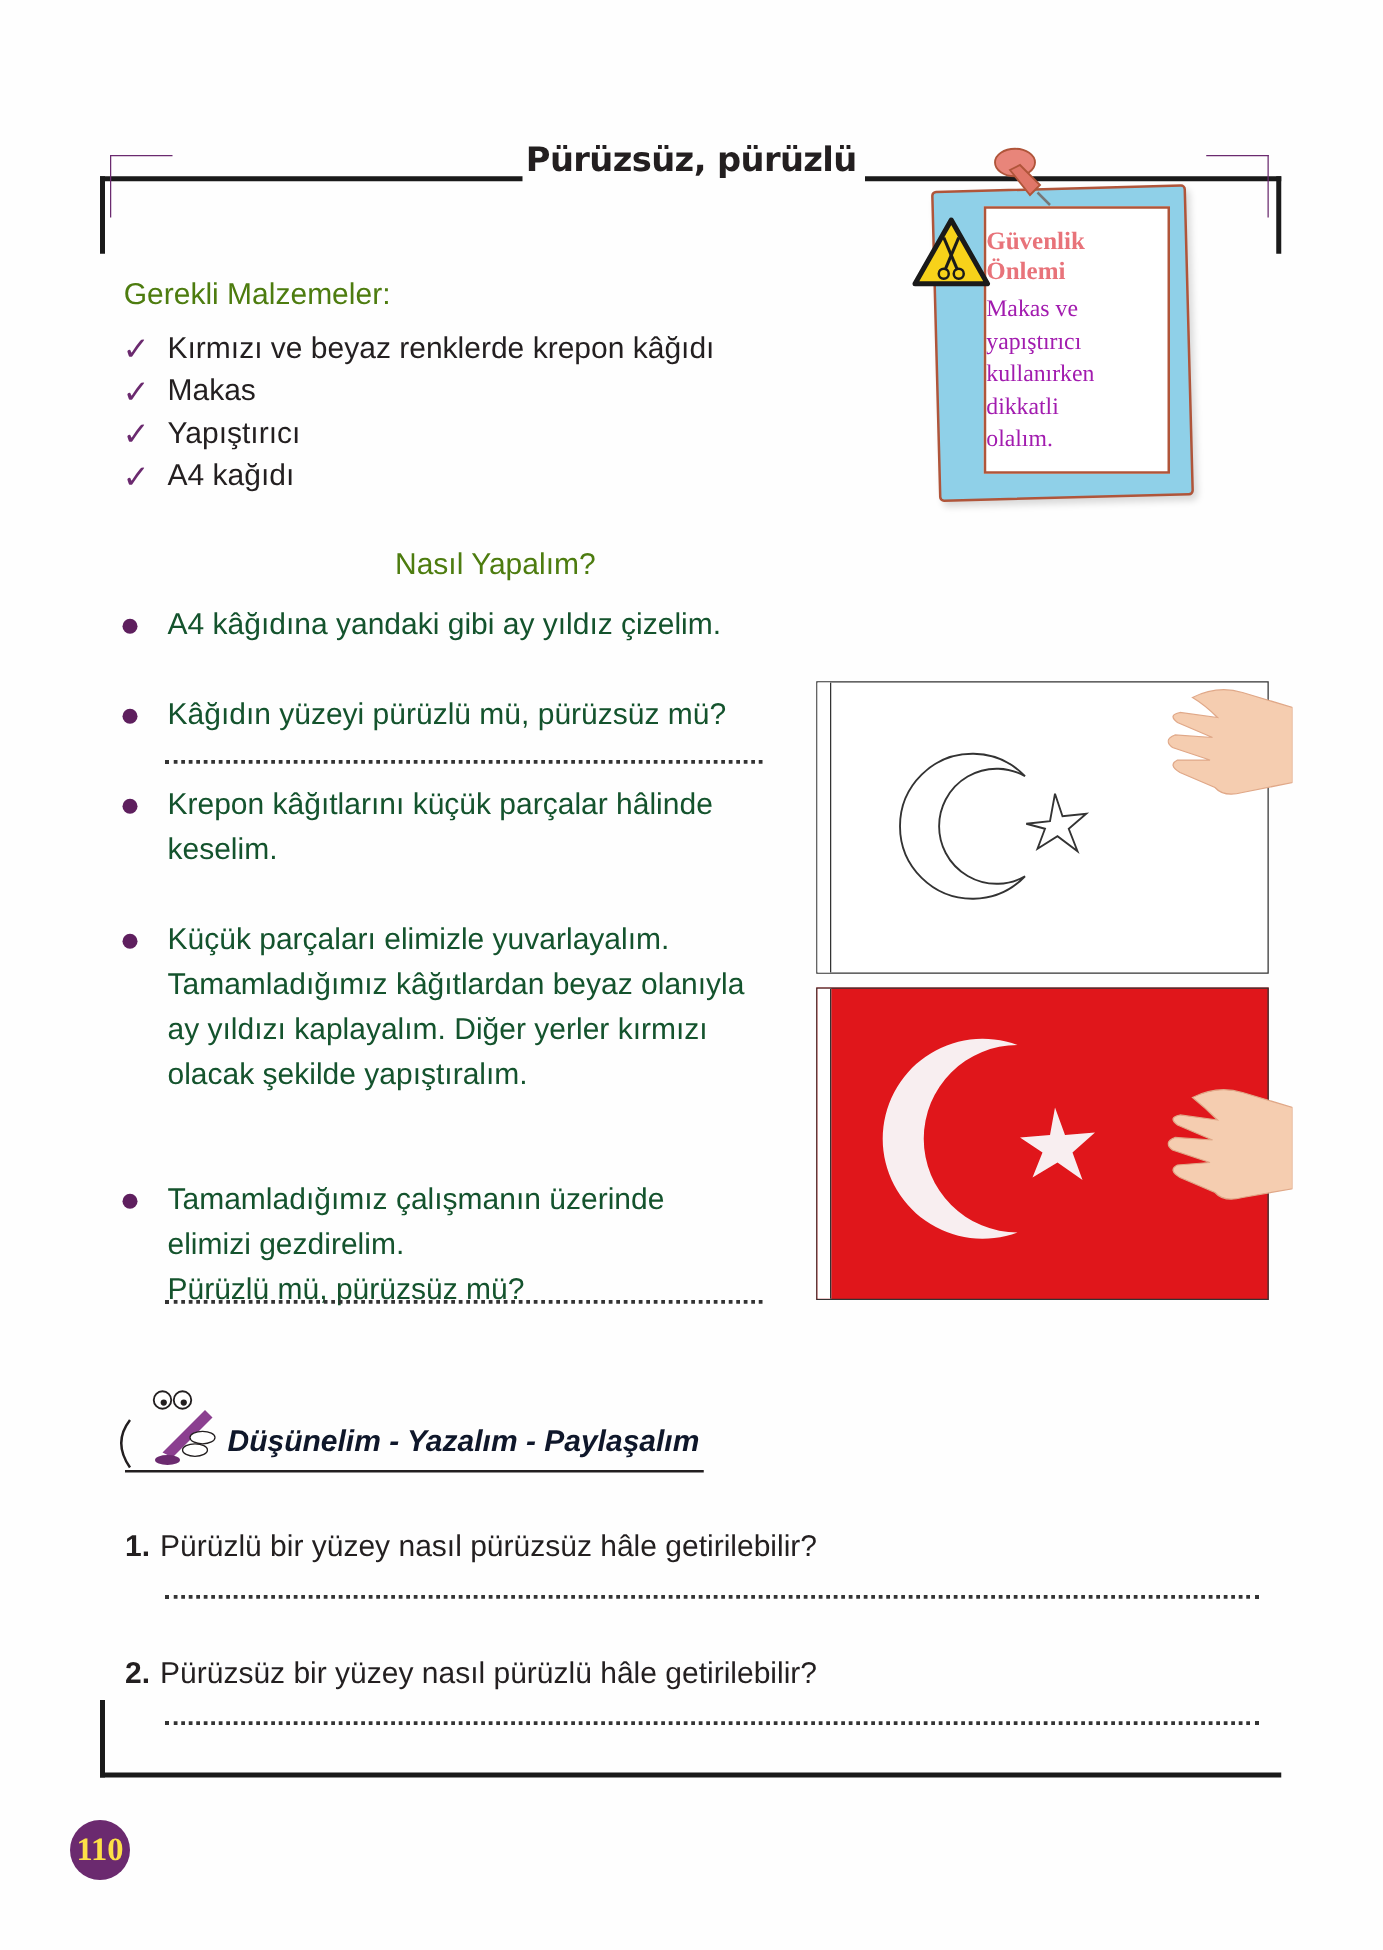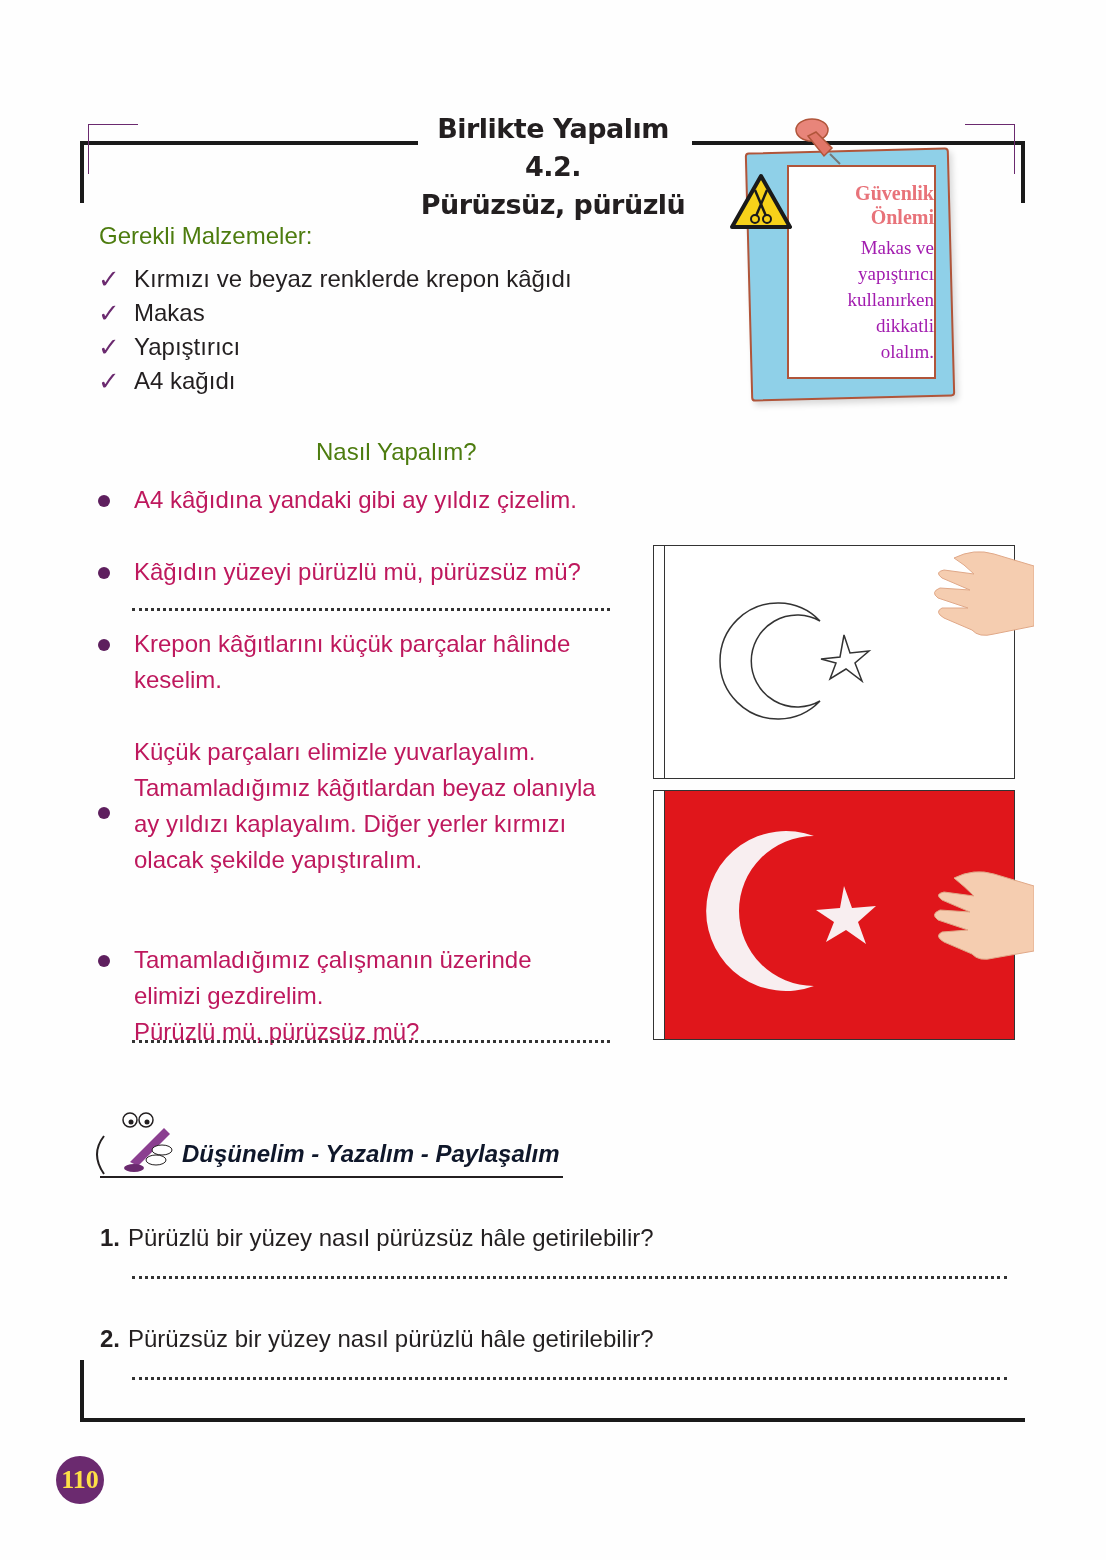--- a/index.html
+++ b/index.html
@@ -15,40 +15,40 @@
   .bar { position: absolute; background: #1a1a1a; }
   .thin { position: absolute; background: #6b2a6f; }
 
   .title {
     position: absolute; left: 418px; top: 110px; width: 270px;
     text-align: center; font-weight: bold; font-size: 27px; line-height: 38px;
     color: #231f20; font-family: "DejaVu Sans", sans-serif; letter-spacing: -0.5px;
   }
 
   .purple-head { color: #4d7c0f; font-size: 24px; }
-  .body-text { font-size: 24px; line-height: 36px; color: #be185d; }
+  .body-text { font-size: 24px; line-height: 36px; color: #14532d; }
 
   .checklist { position: absolute; left: 98px; top: 262px; margin: 0; padding: 0; list-style: none; }
   .checklist li { display: flex; align-items: center; height: 34px; font-size: 24px; }
   .check { color: #6b2a6f; width: 36px; font-size: 26px; font-weight: bold; }
 
   .step { position: absolute; left: 98px; display: flex; }
   .bullet { width: 12px; height: 12px; border-radius: 50%; background: #5e1f5e; margin-top: 13px; margin-right: 24px; flex: none; }
   .dots { position: absolute; height: 0; border-top: 3px dotted #333; }
 
   
   .note-frame {
     position: absolute; left: 748px; top: 150px; width: 200px; height: 245px;
     background: #8fd0e8; border: 2px solid #b0553a; border-radius: 4px;
     transform: rotate(-1.5deg);
     box-shadow: 3px 4px 6px rgba(0,0,0,0.15);
   }
   .note-inner {
     position: absolute; left: 787px; top: 165px; width: 145px; height: 210px;
-    background: #fff; border: 2px solid #b0553a; text-align: right;
+    background: #fff; border: 2px solid #b0553a; text-align: left;
     font-family: "Liberation Serif", "DejaVu Serif", serif;
   }
   .note-title { color: #e8737a; font-weight: bold; font-size: 20px; line-height: 24px; margin-top: 14px; }
   .note-text { font-size: 19px; line-height: 26px; color: #a21caf; margin-top: 6px; }
 
   .flag-box { position: absolute; border: 1.5px solid #333; }
   .flag-pole { position: absolute; left: 0; top: 0; bottom: 0; width: 10px; border-right: 1.5px solid #333; background: #fff; }
 
   .dpy-title { position: absolute; left: 182px; top: 1140px; font-size: 24px; font-weight: bold; font-style: italic; color: #0f172a; }
   .q { position: absolute; left: 100px; font-size: 24px; }
@@ -69,21 +69,20 @@
 <div class="bar" style="left:692px; top:141px; width:333px; height:4px;"></div>
 <div class="bar" style="left:1021px; top:141px; width:4px; height:62px;"></div>
 <div class="thin" style="left:88px; top:124px; width:50px; height:1px;"></div>
 <div class="thin" style="left:88px; top:124px; width:1px; height:50px;"></div>
 <div class="thin" style="left:965px; top:124px; width:50px; height:1px;"></div>
 <div class="thin" style="left:1014px; top:124px; width:1px; height:50px;"></div>
 <div class="bar" style="left:80px; top:1360px; width:4px; height:62px;"></div>
 <div class="bar" style="left:80px; top:1418px; width:945px; height:4px;"></div>
 
 <div class="title">
-  <div>Birlikte Yapalım 4.2.</div>
   <div>Pürüzsüz, pürüzlü</div>
 </div>
 
 <div class="abs purple-head" style="left:99px; top:222px;">Gerekli Malzemeler:</div>
 <ul class="checklist">
   <li>
       <span class="check">✓</span>
       <span>Kırmızı ve beyaz renklerde krepon kâğıdı</span>
     </li>
   <li>
@@ -142,21 +141,21 @@
     </div>
 </div>
 <div class="dots" style="left:132px; top:608px; width:478px;"></div>
 <div class="step body-text" style="top:626px;">
   <span class="bullet"></span>
   <div>
     <div>Krepon kâğıtlarını küçük parçalar hâlinde</div>
     <div>keselim.</div>
   </div>
 </div>
-<div class="step body-text" style="top:734px;align-items:center;">
+<div class="step body-text" style="top:734px;">
   <span class="bullet"></span>
   <div>
     <div>Küçük parçaları elimizle yuvarlayalım.</div>
     <div>Tamamladığımız kâğıtlardan beyaz olanıyla</div>
     <div>ay yıldızı kaplayalım. Diğer yerler kırmızı</div>
     <div>olacak şekilde yapıştıralım.</div>
   </div>
 </div>
 <div class="step body-text" style="top:914px;margin-top:28px;">
   <span class="bullet"></span>

